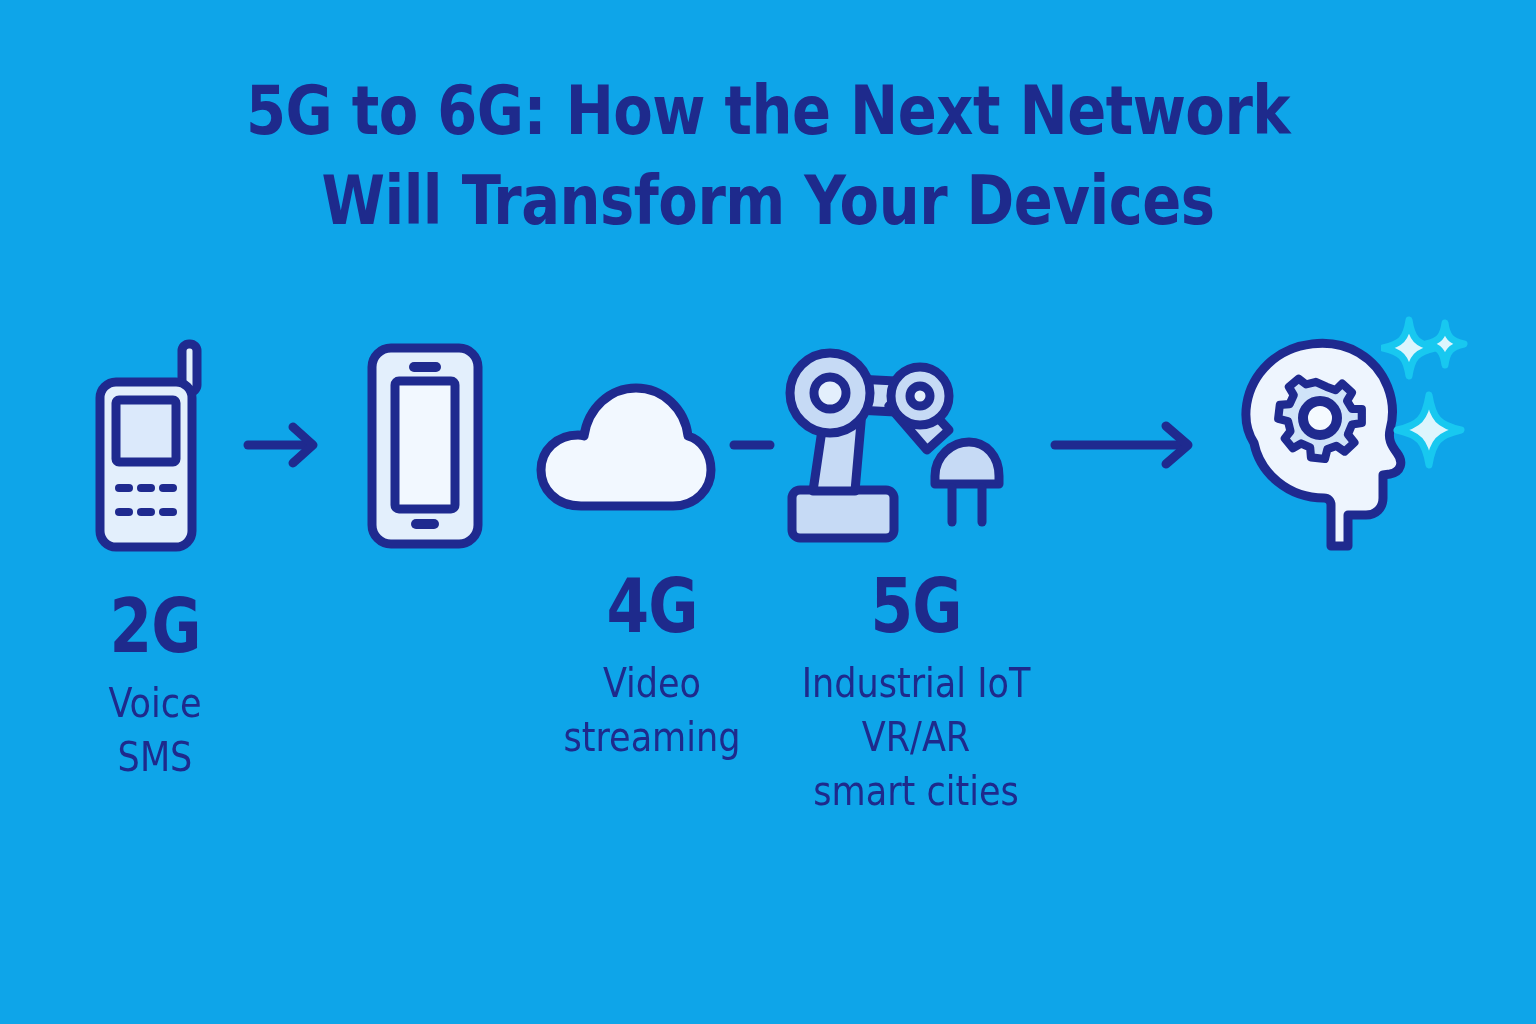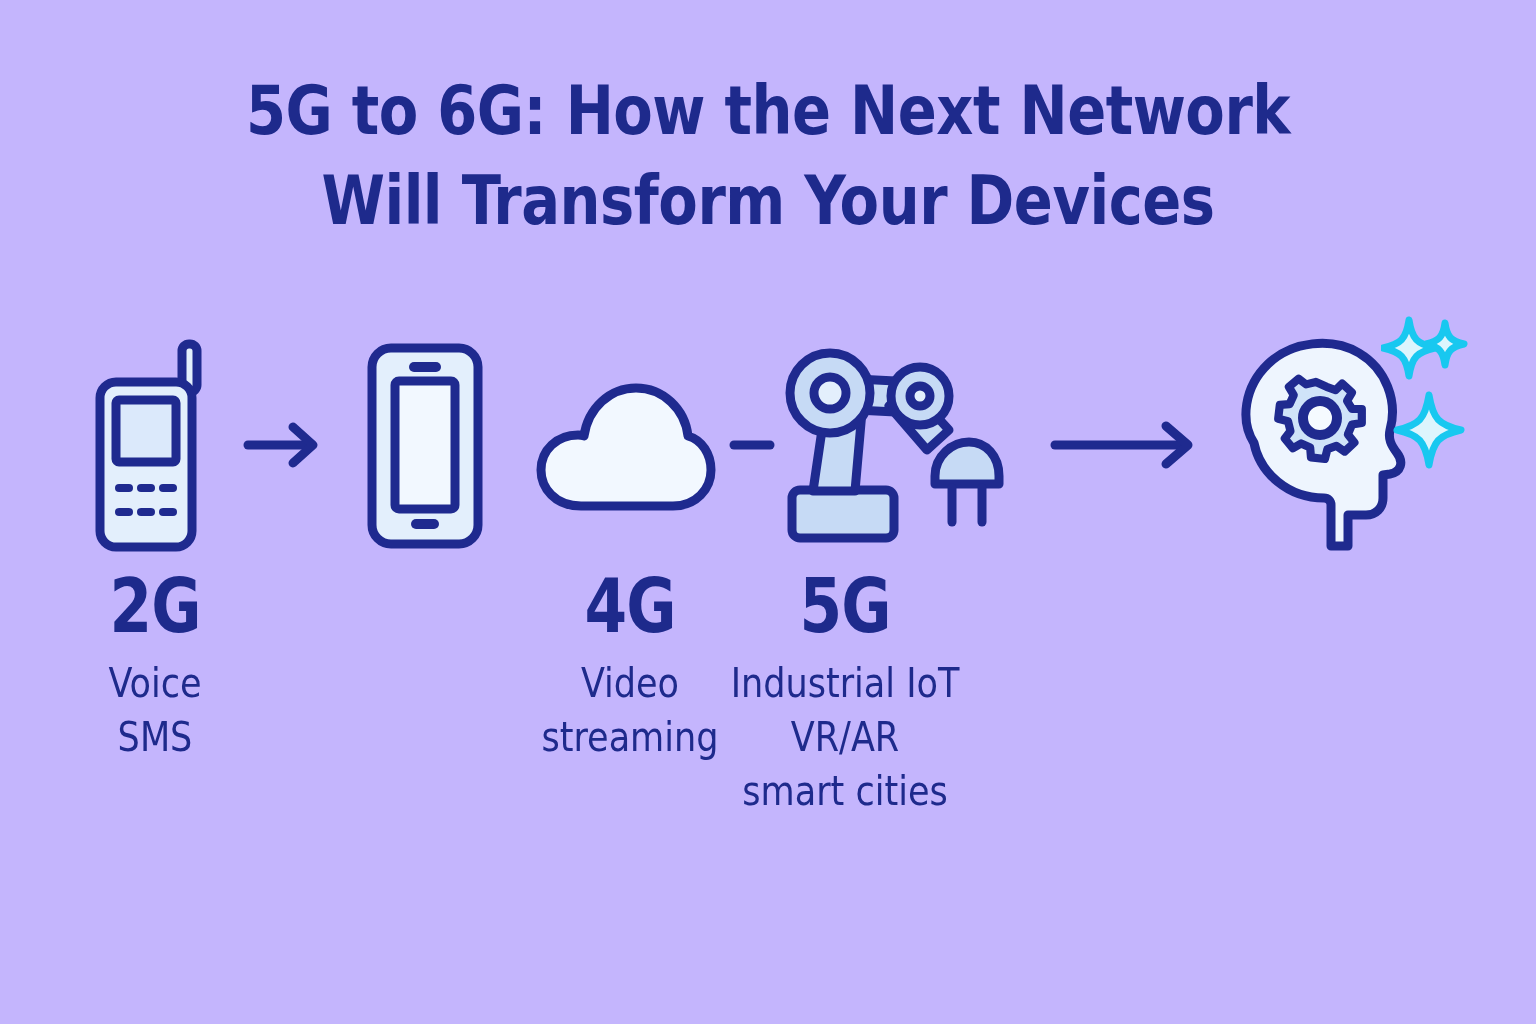--- a/index.html
+++ b/index.html
@@ -12,21 +12,21 @@
     height: 1024px;
     font-family: "Liberation Sans", sans-serif;
     overflow: hidden;
     position: relative;
   }
 
   #canvas {
     position: relative;
     width: 1536px;
     height: 1024px;
-    background: #c4b5fd;
+    background: #0ea5e9;
   }
 
   
   .title-block {
     position: absolute;
     left: 0;
     top: 66px;
     width: 1536px;
     text-align: center;
   }
@@ -231,38 +231,38 @@
           <path d="M62 18 C64 32 68 36 81 39 C68 42 64 46 62 60 C60 46 56 42 43 39 C56 36 60 32 62 18 Z" transform="translate(2,0)"></path>
           <path d="M48 96 C52 120 58 126 80 131 C58 136 52 142 48 166 C44 142 38 136 16 131 C38 126 44 120 48 96 Z" transform="translate(0,-6)"></path>
         </g>
       </svg>
     </div>
 
   </div>
 
   <div class="cols">
 
-    <div class="col" style="left:30px; width:250px;">
+    <div class="col" style="left:30px; width:250px;margin-top:20px;">
       <div class="gen-label">2G</div>
       <div class="caption">
         <span class="caption-line">Voice</span>
         <span class="caption-line">SMS</span>
       </div>
     </div>
 
 
-    <div class="col" style="left:505px; width:250px;text-align:center;">
+    <div class="col" style="left:527px; width:250px;text-align:center;">
       <div class="gen-label">4G</div>
       <div class="caption">
         <span class="caption-line">Video</span>
         <span class="caption-line">streaming</span>
       </div>
     </div>
 
-    <div class="col" style="left:685px; width:320px;">
+    <div class="col" style="left:756px; width:320px;">
       <div class="gen-label">5G</div>
       <div class="caption">
         <span class="caption-line">Industrial IoT</span>
         <span class="caption-line">VR/AR</span>
         <span class="caption-line">smart cities</span>
       </div>
     </div>
 
 
   </div>

